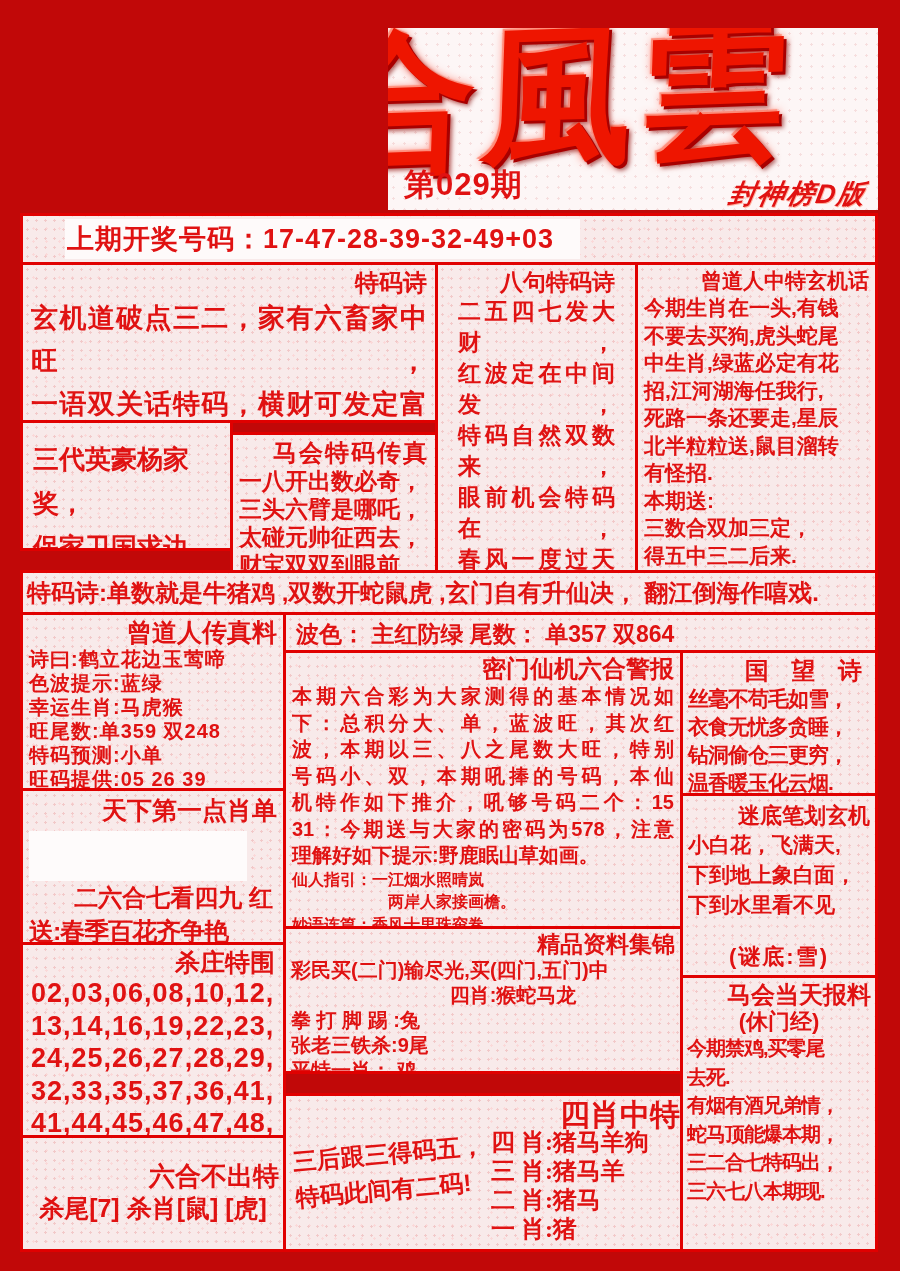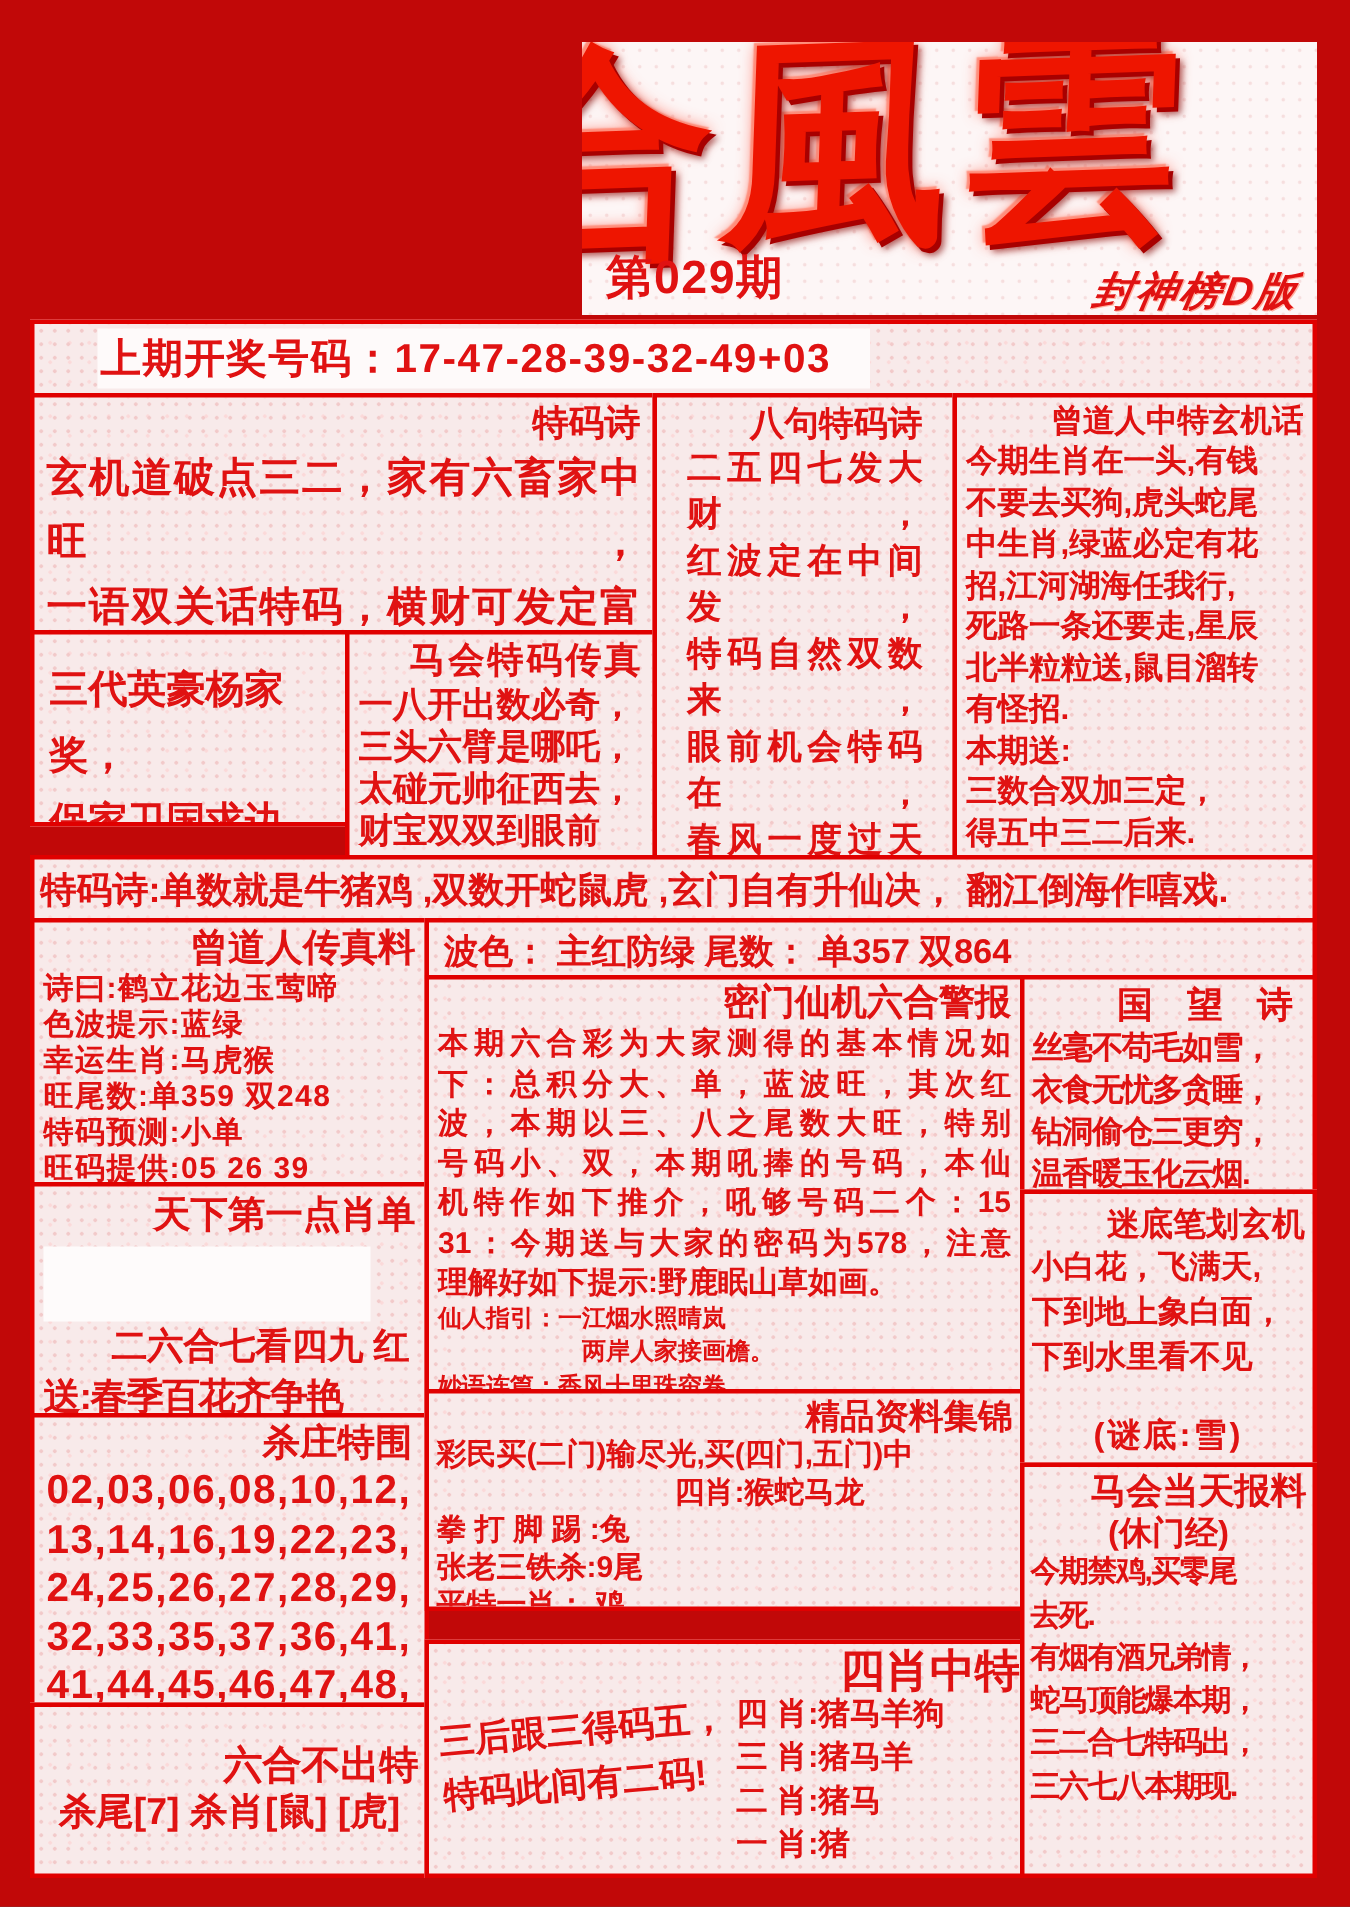--- a/index.html
+++ b/index.html
@@ -43,21 +43,21 @@
   
   #draw-row { left:20px; top:213px; width:858px; height:52px; display:flex; align-items:center; padding-left:42px; font-size:27px; letter-spacing:1px; }
   #draw-row span { background:#fefafa; padding:2px 26px 2px 2px; }
 
   
   #cell-temashi   { left:20px;  top:262px; width:418px; height:161px; padding:4px 8px; }
   #cell-temashi .ln { font-size:27px; line-height:43px; }
   #cell-temashi .ctitle { font-size:24px; line-height:28px; }
   #cell-sandai    { left:20px;  top:420px; width:213px; height:131px; padding:14px 10px 0; }
   #cell-sandai .ln { font-size:26px; line-height:44px; }
-  #cell-machz     { left:230px; top:420px; width:208px; height:153px; padding:3px 6px; }
+  #cell-machz     { left:230px; top:432px; width:208px; height:153px; padding:3px 6px; }
   #cell-machz .ctitle { font-size:24px; line-height:29px; letter-spacing:2px; }
   #cell-machz .ln { font-size:23px; line-height:28px; }
   #cell-baju      { left:435px; top:262px; width:203px; height:311px; padding:3px 20px; }
   #cell-baju .ctitle { font-size:23px; line-height:28px; }
   #cell-baju .ln  { font-size:23px; line-height:31px; }
   #cell-zengdao   { left:635px; top:262px; width:243px; height:311px; padding:3px 6px; }
   #cell-zengdao .ctitle { font-size:21px; line-height:26px; }
   #cell-zengdao .ln { font-size:21px; line-height:27.5px; }
 
   
@@ -88,21 +88,21 @@
   #cell-mimen .lab .labname { white-space:nowrap; }
   #cell-mimen .ind { padding-left:96px; }
   #cell-jp { left:283px; top:926px; width:400px; height:148px; padding:2px 5px; }
   #cell-jp .ctitle { font-size:23px; line-height:27px; }
   #cell-jp .ln { font-size:20px; line-height:25px; }
   #cell-jp .ctr { text-align:center; padding-left:60px; }
   #cell-m4 { left:283px; top:1093px; width:400px; height:159px; display:flex; }
   #m4-left { width:52%; padding-top:40px; padding-left:8px; font-size:24px; line-height:36px; transform:rotate(-5deg); }
   #m4-right { width:48%; padding-top:6px; }
   #m4-right .ctitle { font-size:30px; line-height:26px; }
-  #m4-right .ln { font-size:21px; line-height:29px; }
+  #m4-right .ln { font-size:24px; line-height:29px;font-family:Liberation Serif, serif; }
 
   
   #cell-gw { left:680px; top:650px; width:198px; height:146px; padding:3px 5px; }
   #cell-gw .ctitle { font-size:24px; line-height:29px; letter-spacing:8px; }
   #cell-gw .ln { font-size:21px; line-height:28px; letter-spacing:-1px; }
   #cell-midi { left:680px; top:793px; width:198px; height:185px; padding:6px 5px; }
   #cell-midi .ctitle { font-size:22px; line-height:28px; }
   #cell-midi .ln { font-size:21px; line-height:30px; }
   #cell-midi .ans { font-size:22px; line-height:30px; text-align:center; margin-top:22px; letter-spacing:2px; }
   #cell-mabao { left:680px; top:975px; width:198px; height:277px; padding:3px 4px; }

